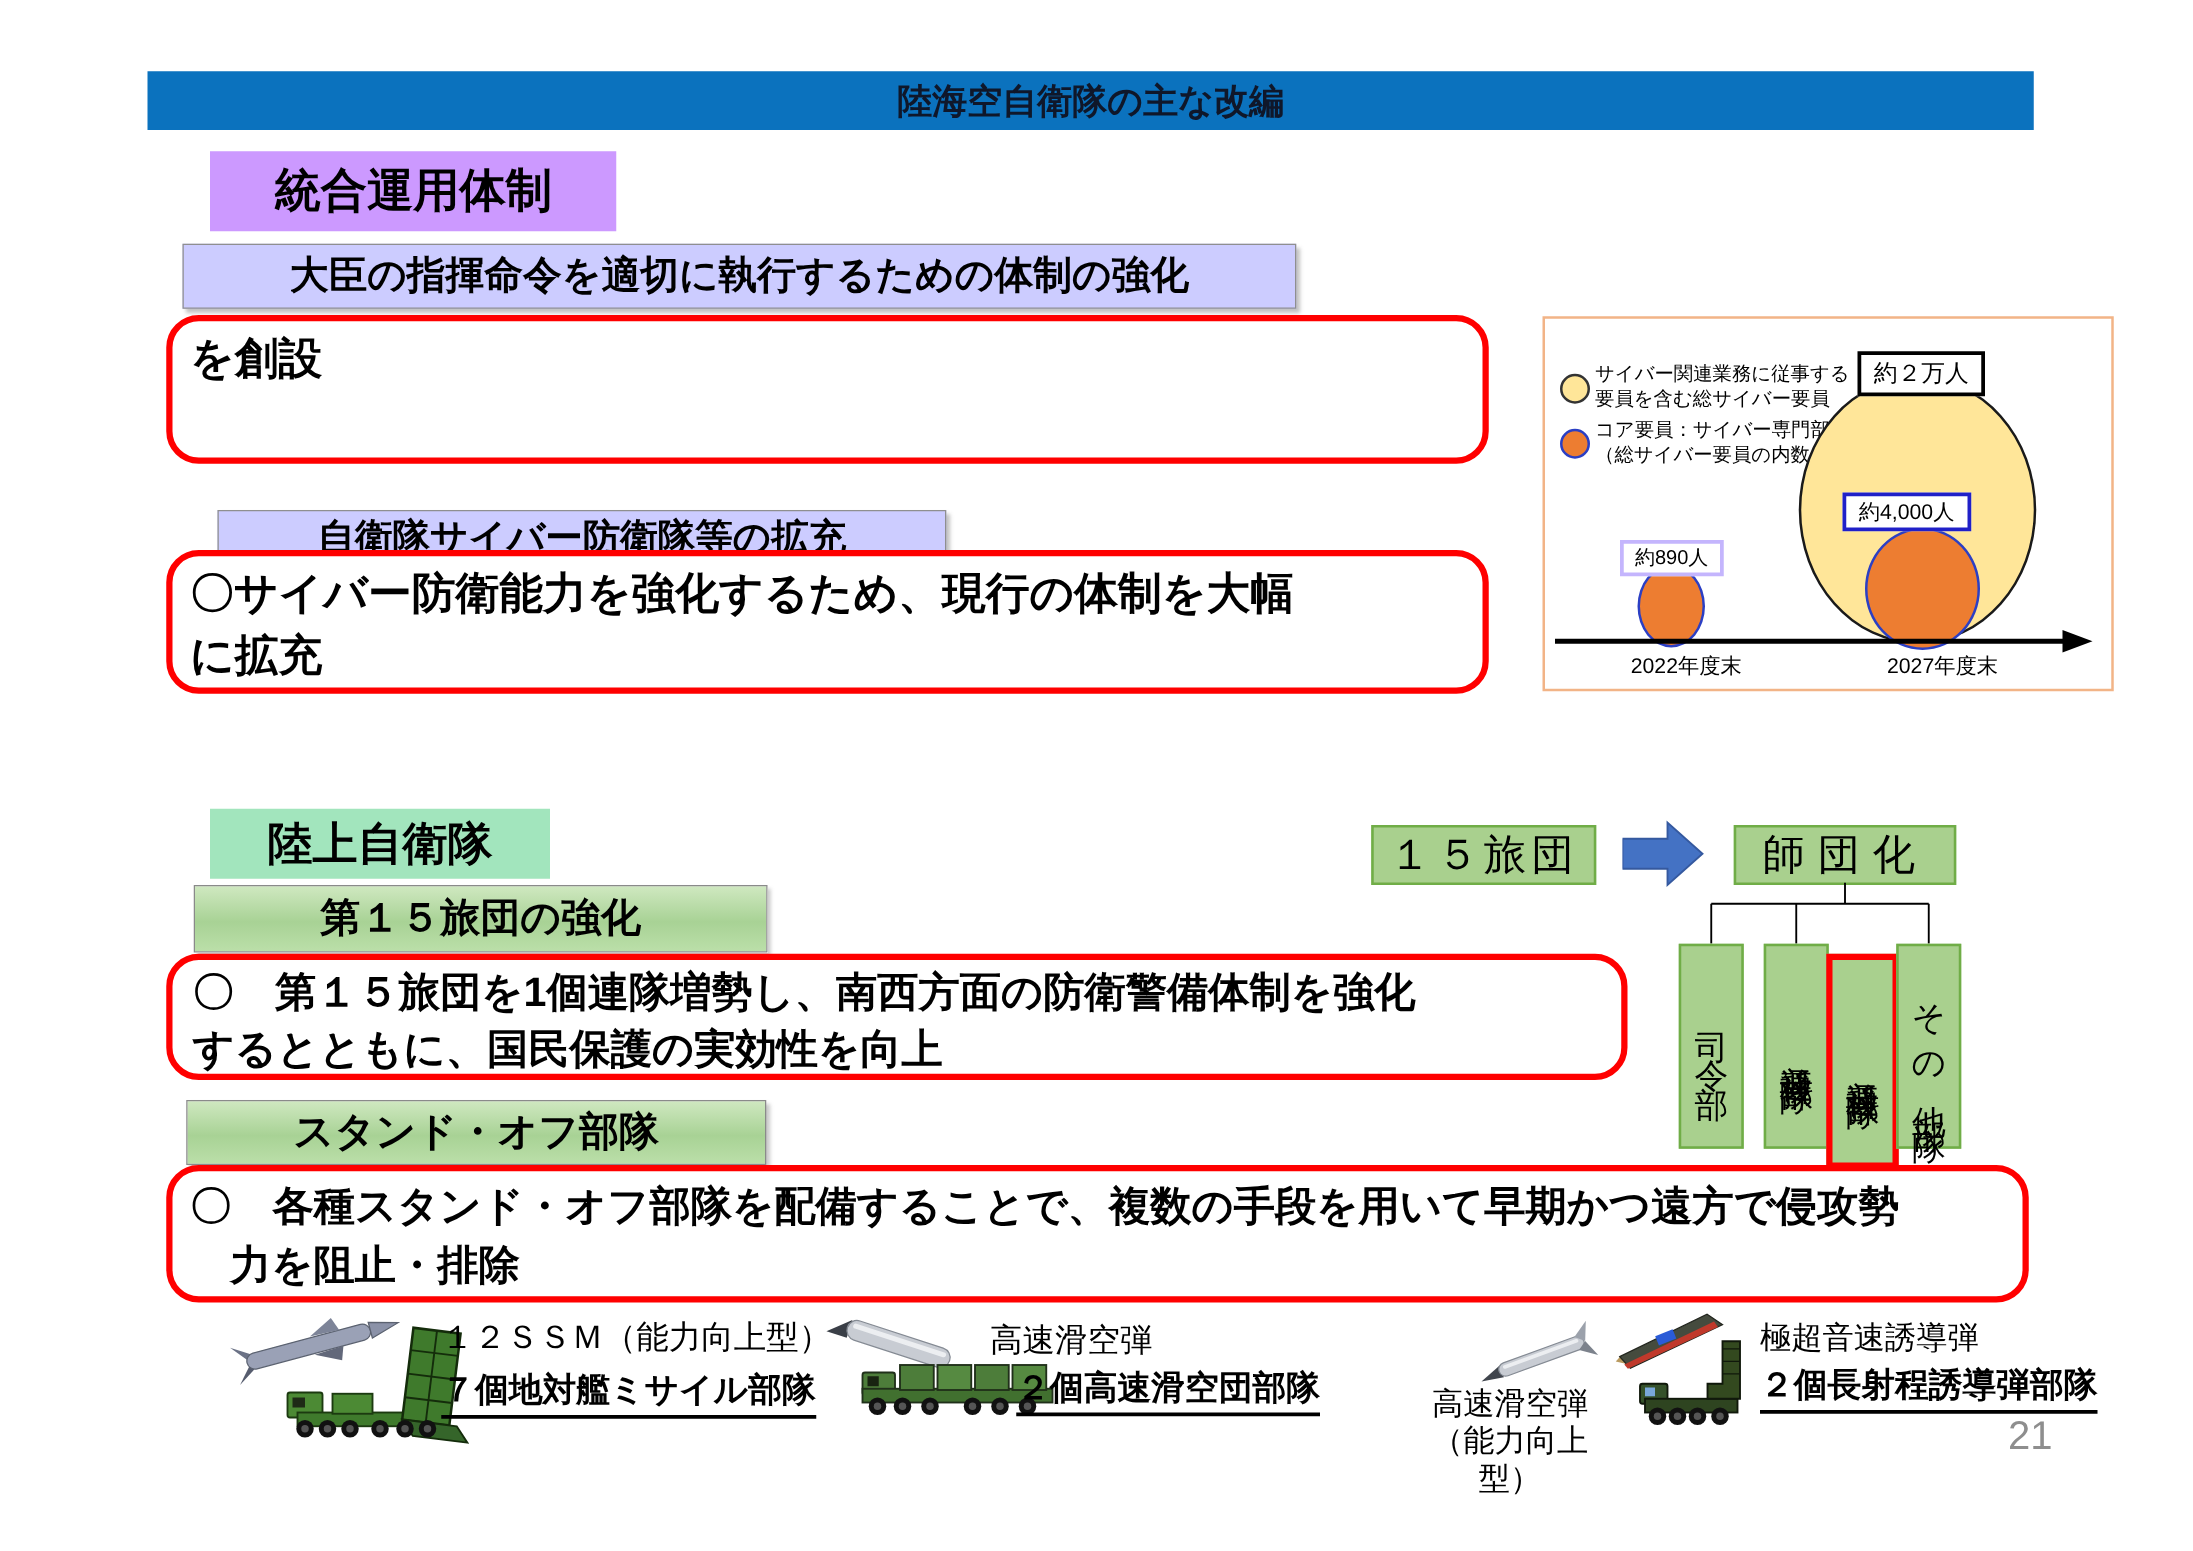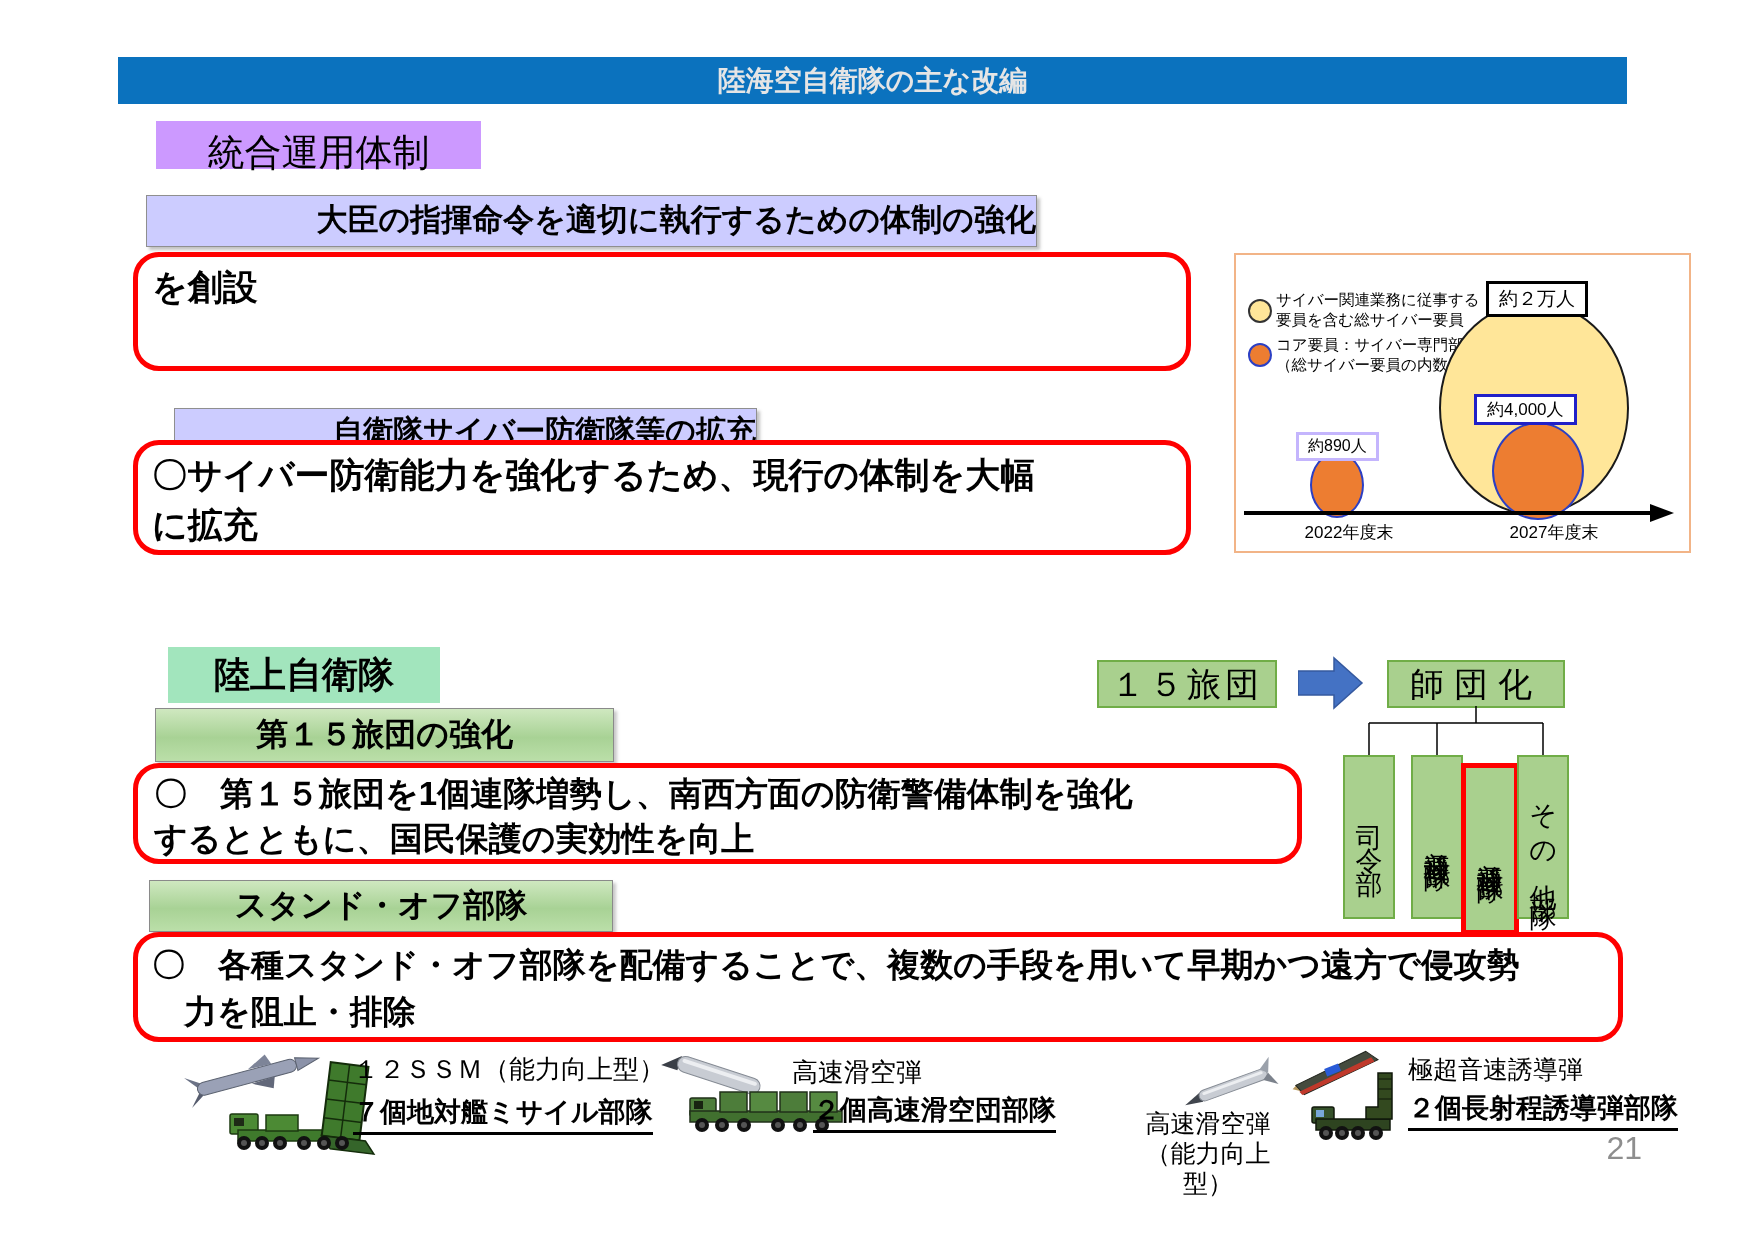--- a/index.html
+++ b/index.html
@@ -6,31 +6,31 @@
   .slide {
     position:relative; width:1754px; height:1241px; background:#ffffff;
     font-family:"Liberation Sans","DejaVu Sans",sans-serif; overflow:hidden;
     color:#000;
   }
   .abs { position:absolute; }
 
   
   .banner {
     left:118px; top:57px; width:1509px; height:47px; background:#0B72BE;
-    color:#e5e5e5; font-size:28px; font-weight:bold; text-align:center; line-height:47px;
+    color:#0f172a; font-size:28px; font-weight:bold; text-align:center; line-height:47px;
   }
 
   
   .title-purple {
-    left:156px; top:121px; width:325px; height:48px; background:#CC99FF;
-    font-size:37px; font-weight:normal; text-align:center; line-height:64px;
+    left:168px; top:121px; width:325px; height:64px; background:#CC99FF;
+    font-size:37px; font-weight:bold; text-align:center; line-height:64px;
   }
   .heading-lav {
     background:#CCCCFF; border:1px solid #8f8f8f; box-shadow:3px 3px 3px rgba(120,120,120,.45);
-    font-weight:bold; text-align:right;
+    font-weight:bold; text-align:center;
   }
   .heading-lav.h1 { left:146px; top:195px; width:889px; height:50px; font-size:31px; line-height:48px; }
   .heading-lav.h2 { left:174px; top:386px; width:581px; height:46px; font-size:30px; line-height:44px;margin-top:22px; }
 
   
   .callout {
     border:5px solid #FF0000; border-radius:26px; background:#fff;
     font-weight:bold;
   }
   .callout .txt { display:block; }

